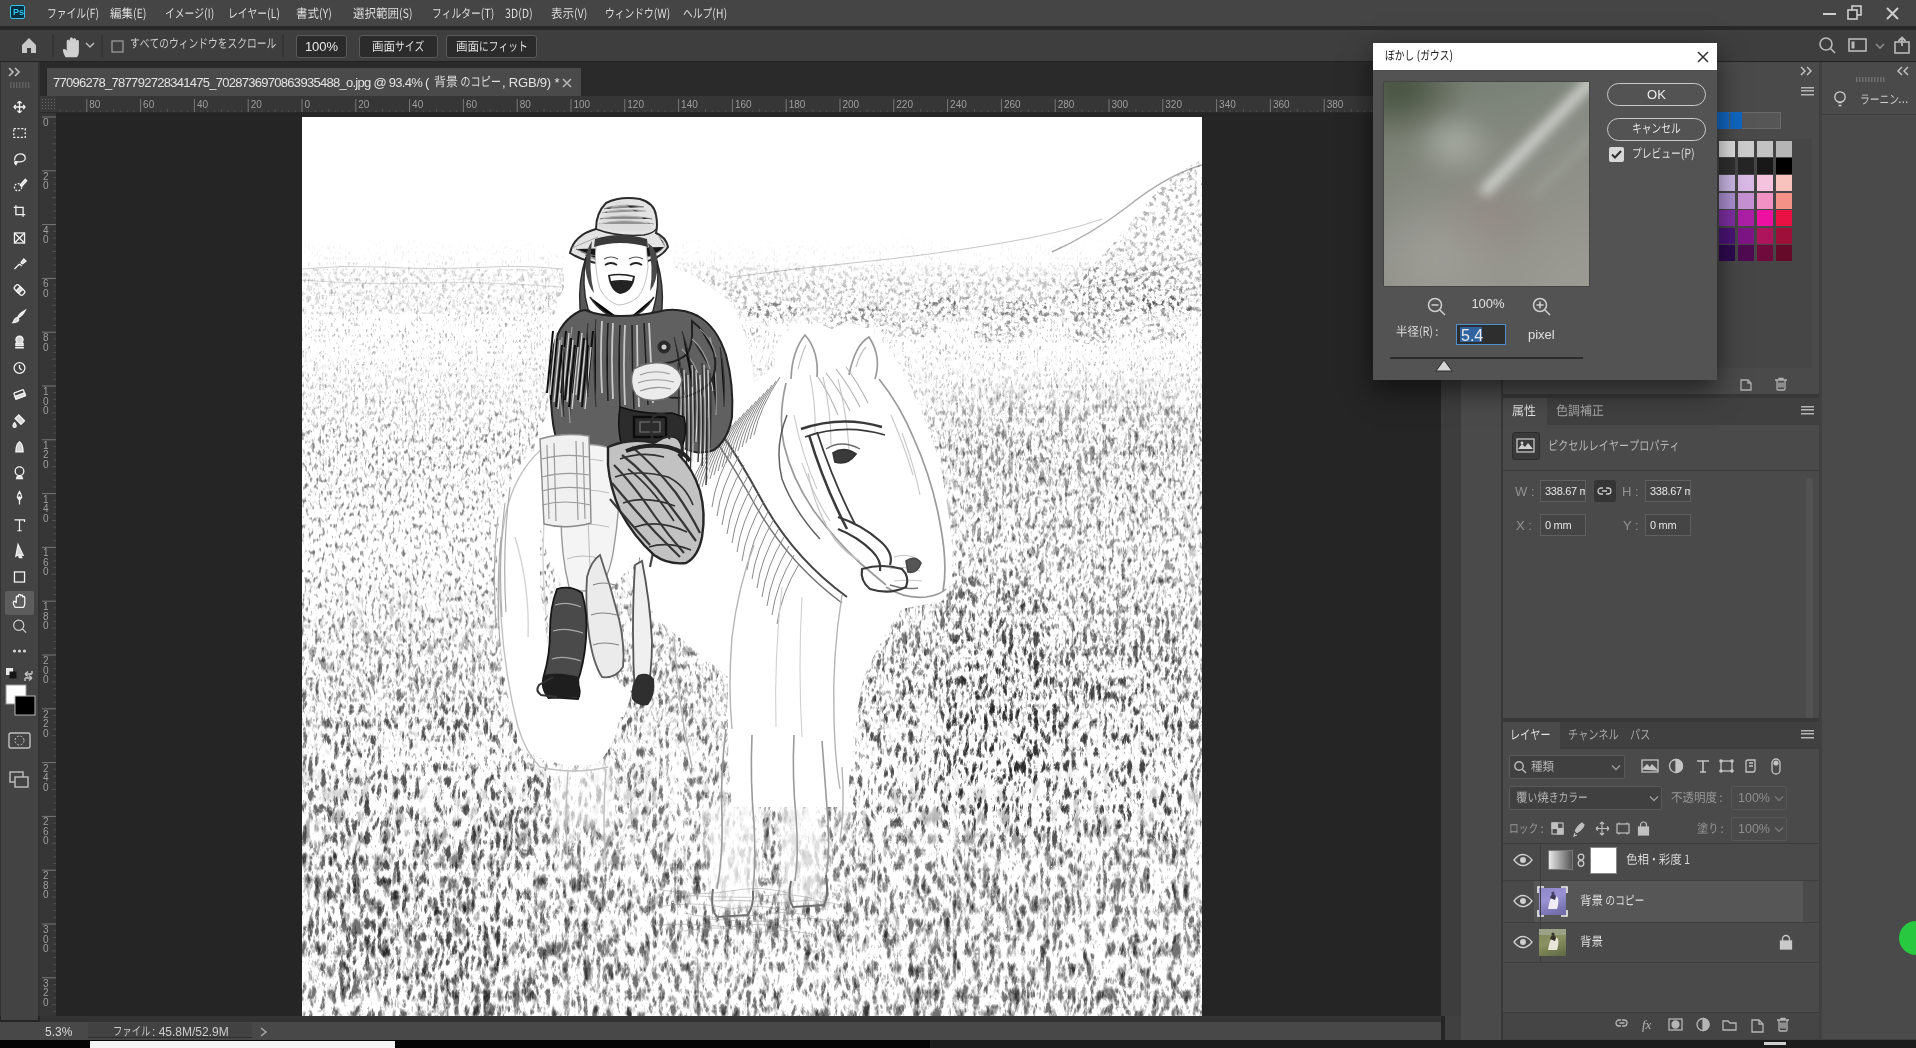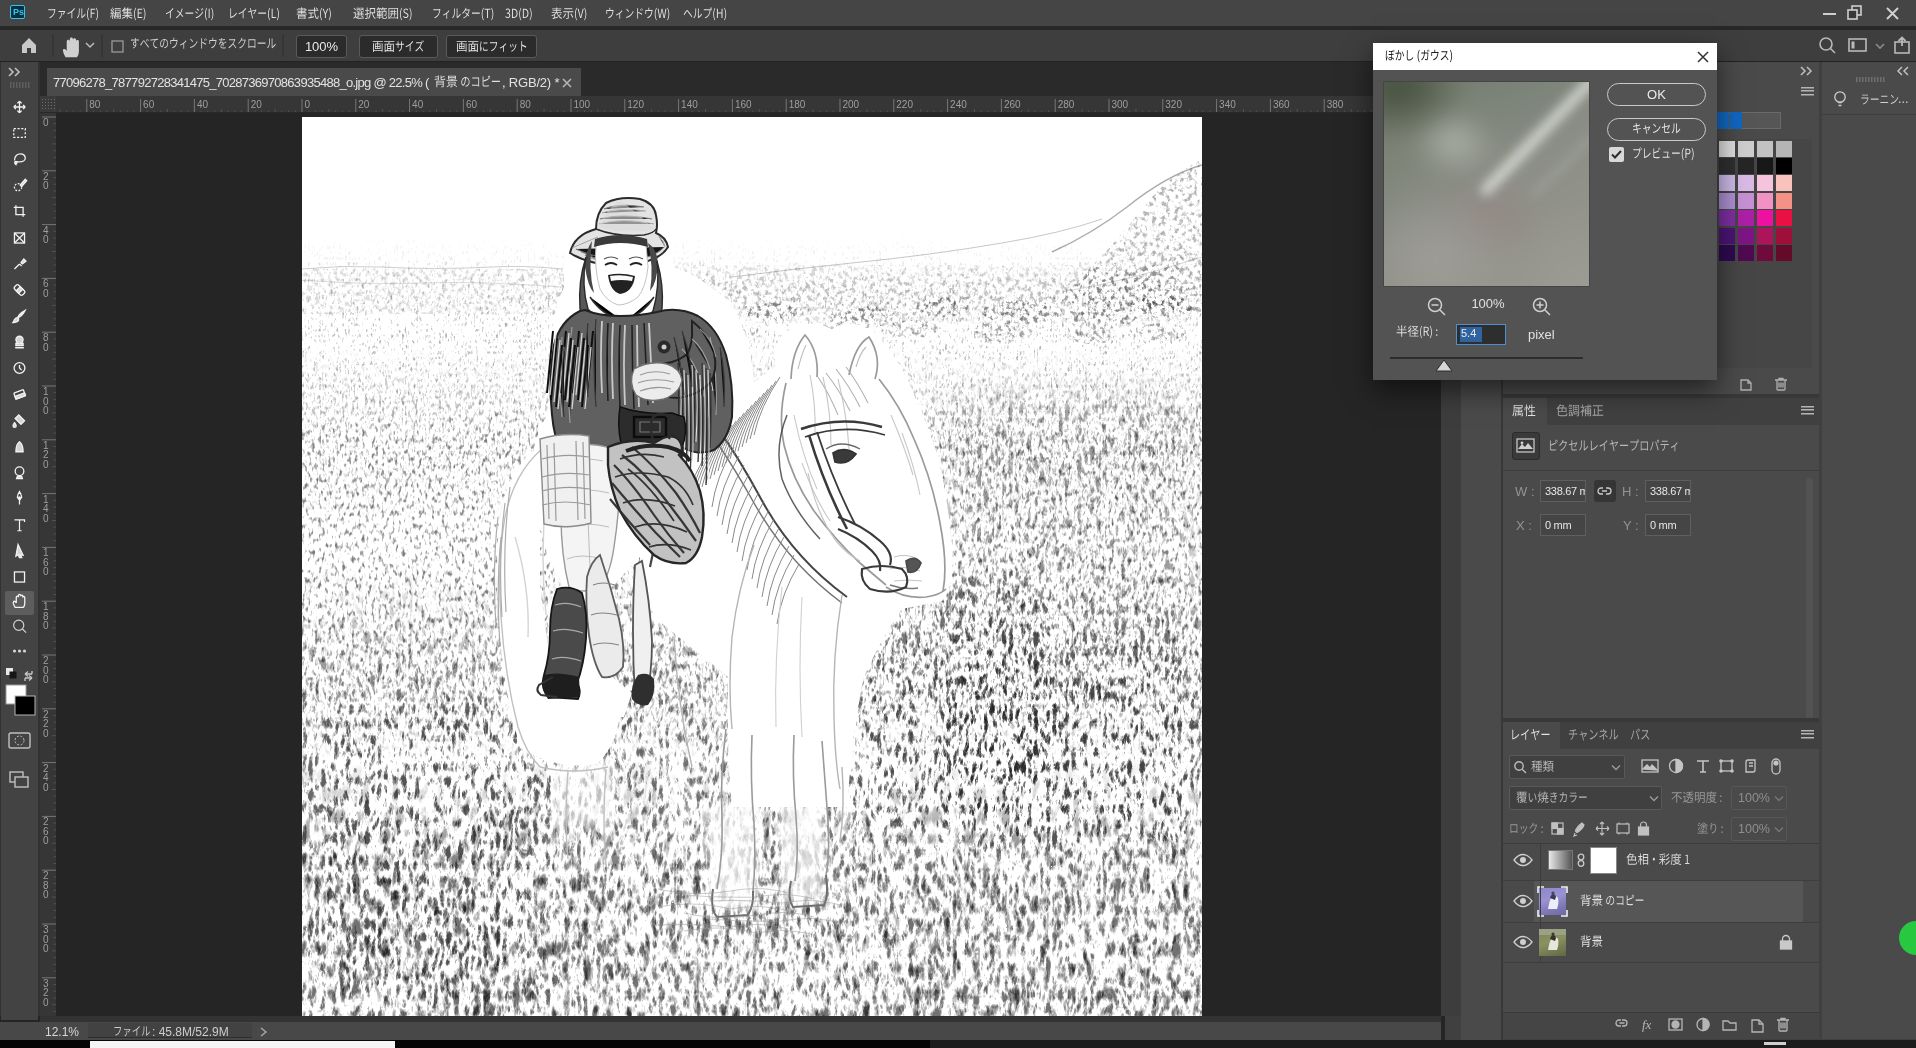--- a/index.html
+++ b/index.html
@@ -207,33 +207,33 @@
 <circle cx="16" cy="14" r="6"></circle>
         <line x1="20.5" y1="18.5" x2="25" y2="23"></line>
 <rect x="39" y="9" width="17" height="12"></rect>
         <rect x="41.5" y="11.5" width="3" height="7" fill="#b9b9b9" stroke="none"></rect>
 <path d="M66 14 l4 4 4 -4" stroke="#8a8a8a"></path>
 <rect x="85" y="12" width="14" height="11"></rect>
         <path d="M92 16 v-8 M88.5 11 l3.5 -3.5 3.5 3.5" stroke-width="1.8"></path>
 </g>
     </svg>
 <div class="abs" style="left:47px;top:68px;width:534px;height:28px;background:#4a4a4a"></div>
-<div class="txt" style="left:53px;top:75px;font-size:13px;color:#e2e2e2;letter-spacing:-0.72px">77096278_787792728341475_7028736970863935488_o.jpg @ 22.5% (</div>
+<div class="txt" style="left:53px;top:75px;font-size:13px;color:#e2e2e2;letter-spacing:-0.72px">77096278_787792728341475_7028736970863935488_o.jpg @ 93.4% (</div>
 <svg style="position:absolute;left:434.0px;top:75.0px;overflow:visible" width="68" height="18">
       <g fill="#e2e2e2" transform="translate(0,11.31) scale(0.013000,-0.013000)">
         <use href="#g55" transform="translate(0.0 0) scale(0.92 1)"></use>
         <use href="#g56" transform="translate(920.0 0) scale(0.92 1)"></use>
         <use href="#g57" transform="translate(1840.0 0) scale(0.85 1)"></use>
         <use href="#g43" transform="translate(2030.4 0) scale(0.78 1)"></use>
         <use href="#g58" transform="translate(2810.4 0) scale(0.78 1)"></use>
         <use href="#g59" transform="translate(3590.4 0) scale(0.78 1)"></use>
         <use href="#g11" transform="translate(4370.4 0) scale(0.78 1)"></use>
       </g>
     </svg>
-<div class="txt" style="left:502px;top:75px;font-size:13px;color:#e2e2e2;letter-spacing:-0.2px">, RGB/2) *</div>
+<div class="txt" style="left:502px;top:75px;font-size:13px;color:#e2e2e2;letter-spacing:-0.2px">, RGB/9) *</div>
 <svg class="abs" style="left:560px;top:76px" width="14" height="14">
       <path d="M3 3 L11 11 M11 3 L3 11" stroke="#b5b5b5" stroke-width="1.6"></path>
     </svg>
 <svg class="abs" style="left:0;top:62px" width="40" height="40">
       <path d="M9 6 l4 4 -4 4 M15 6 l4 4 -4 4" stroke="#c0c0c0" fill="none" stroke-width="1.6"></path>
       <g fill="#5f5f5f">
         <rect x="10" y="20" width="1.5" height="6"></rect>
         <rect x="13" y="20" width="1.5" height="6"></rect>
         <rect x="16" y="20" width="1.5" height="6"></rect>
         <rect x="19" y="20" width="1.5" height="6"></rect>
@@ -709,21 +709,21 @@
       <rect x="8" y="9" width="1" height="1" fill="#6a6a6a"></rect>
       <rect x="11" y="9" width="1" height="1" fill="#6a6a6a"></rect>
       <rect x="14" y="9" width="1" height="1" fill="#6a6a6a"></rect>
       <rect x="2" y="12" width="1" height="1" fill="#6a6a6a"></rect>
       <rect x="5" y="12" width="1" height="1" fill="#6a6a6a"></rect>
       <rect x="8" y="12" width="1" height="1" fill="#6a6a6a"></rect>
       <rect x="11" y="12" width="1" height="1" fill="#6a6a6a"></rect>
       <rect x="14" y="12" width="1" height="1" fill="#6a6a6a"></rect>
     </svg>
 <div class="abs" style="left:40px;top:112px;width:1401px;height:1px;background:#282828"></div>
-<div class="txt" style="left:45px;top:1025px;font-size:12px;color:#d8d8d8">12.1%</div>
+<div class="txt" style="left:45px;top:1025px;font-size:12px;color:#d8d8d8">5.3%</div>
 <div class="abs" style="left:88px;top:1023px;width:164px;height:15px;background:#424242;border-bottom:1px solid #2e2e2e"></div>
 <svg style="position:absolute;left:113.0px;top:1025.0px;overflow:visible" width="39" height="17">
       <g fill="#cccccc" transform="translate(0,10.44) scale(0.012000,-0.012000)">
         <use href="#g0" transform="translate(0.0 0) scale(0.78 1)"></use>
         <use href="#g1" transform="translate(780.0 0) scale(0.78 1)"></use>
         <use href="#g2" transform="translate(1560.0 0) scale(0.78 1)"></use>
         <use href="#g3" transform="translate(2340.0 0) scale(0.78 1)"></use>
       </g>
     </svg>
 <div class="txt" style="left:152px;top:1025px;font-size:12px;color:#cccccc">: 45.8M/52.9M</div>
@@ -1291,21 +1291,21 @@
         <use href="#g97" transform="translate(920.0 0) scale(0.92 1)"></use>
         <use href="#g4" transform="translate(1840.0 0) scale(0.85 1)"></use>
         <use href="#g98" transform="translate(2127.3 0) scale(0.85 1)"></use>
         <use href="#g6" transform="translate(2667.1 0) scale(0.85 1)"></use>
         <use href="#g57" transform="translate(2954.4 0) scale(0.85 1)"></use>
         <use href="#g84" transform="translate(3144.8 0) scale(0.85 1)"></use>
       </g>
     </svg>
 <div class="abs" style="left:1456px;top:324px;width:50px;height:21px;background:#2e2e2e;border:1px solid #4e8fd0"></div>
 <div class="abs" style="left:1460px;top:327px;width:22px;height:15px;background:#2f64a0"></div>
-<div class="txt" style="left:1461px;top:327px;font-size:11px;color:#eaeaea">5.4</div>
+<div class="txt" style="left:1461px;top:327px;font-size:16px;color:#eaeaea">5.4</div>
 <div class="txt" style="left:1528px;top:327px;font-size:13px;color:#e0e0e0">pixel</div>
 <div class="abs" style="left:1390px;top:357px;width:193px;height:2px;background:#2c2c2c"></div>
 <svg class="abs" style="left:1435px;top:359px" width="18" height="14">
       <path d="M9 1 L17 12 H1 Z" fill="#d6d6d6" stroke="#2c2c2c"></path>
     </svg>
 <div class="abs" style="left:1607px;top:83px;width:99px;height:23px;border:1.5px solid #c9c9c9;border-radius:12px"></div>
 <div class="txt" style="left:1607px;top:87px;width:99px;text-align:center;font-size:13px;color:#ececec">OK</div>
 <div class="abs" style="left:1607px;top:118px;width:99px;height:23px;border:1.5px solid #c9c9c9;border-radius:12px"></div>
 <svg style="position:absolute;left:1631.6px;top:122.0px;overflow:visible" width="50" height="17">
       <g fill="#ececec" transform="translate(0,10.88) scale(0.012500,-0.012500)">

